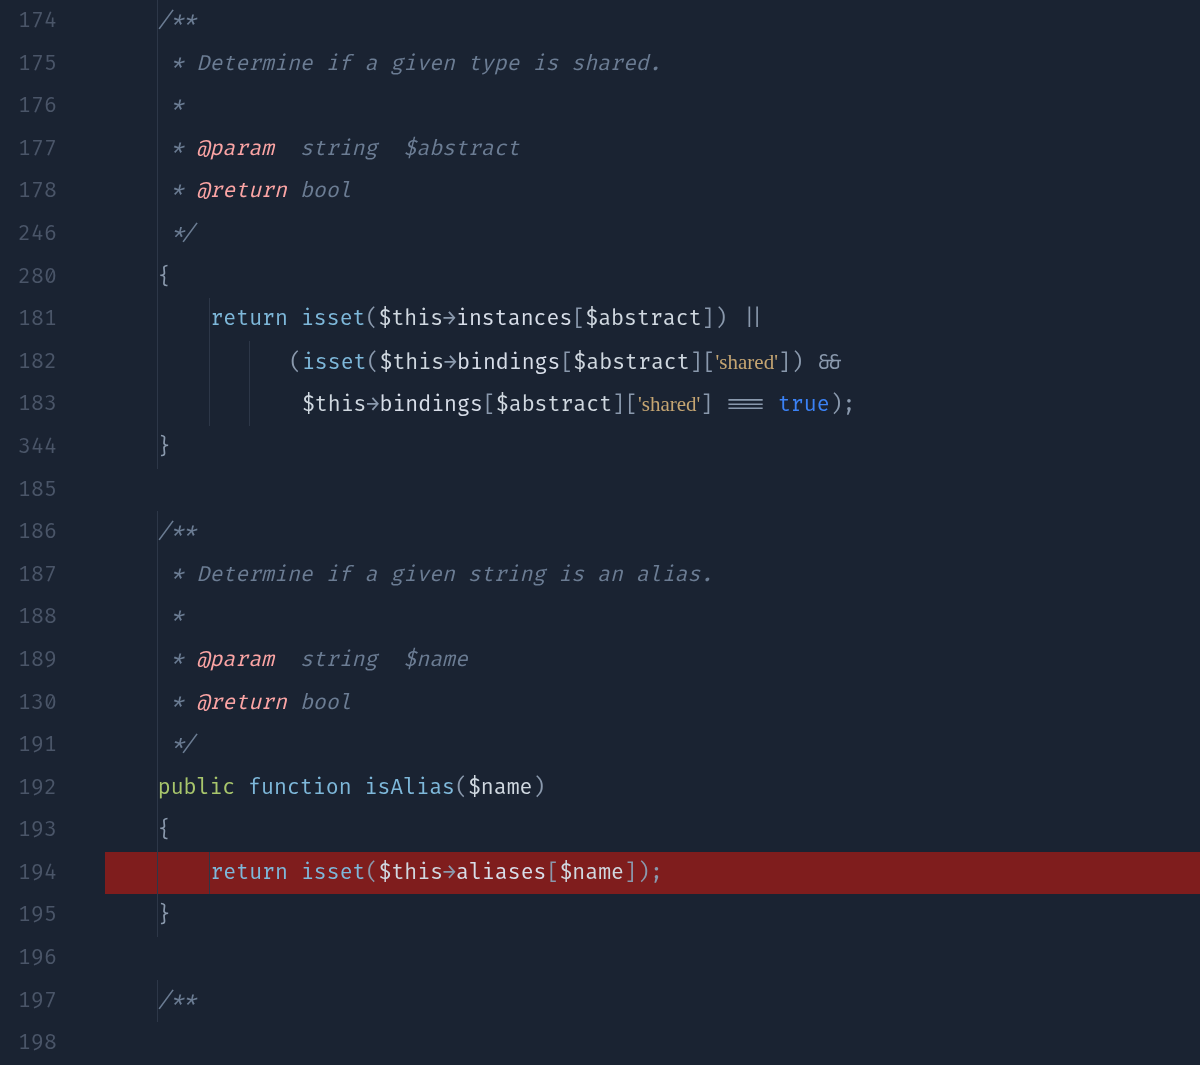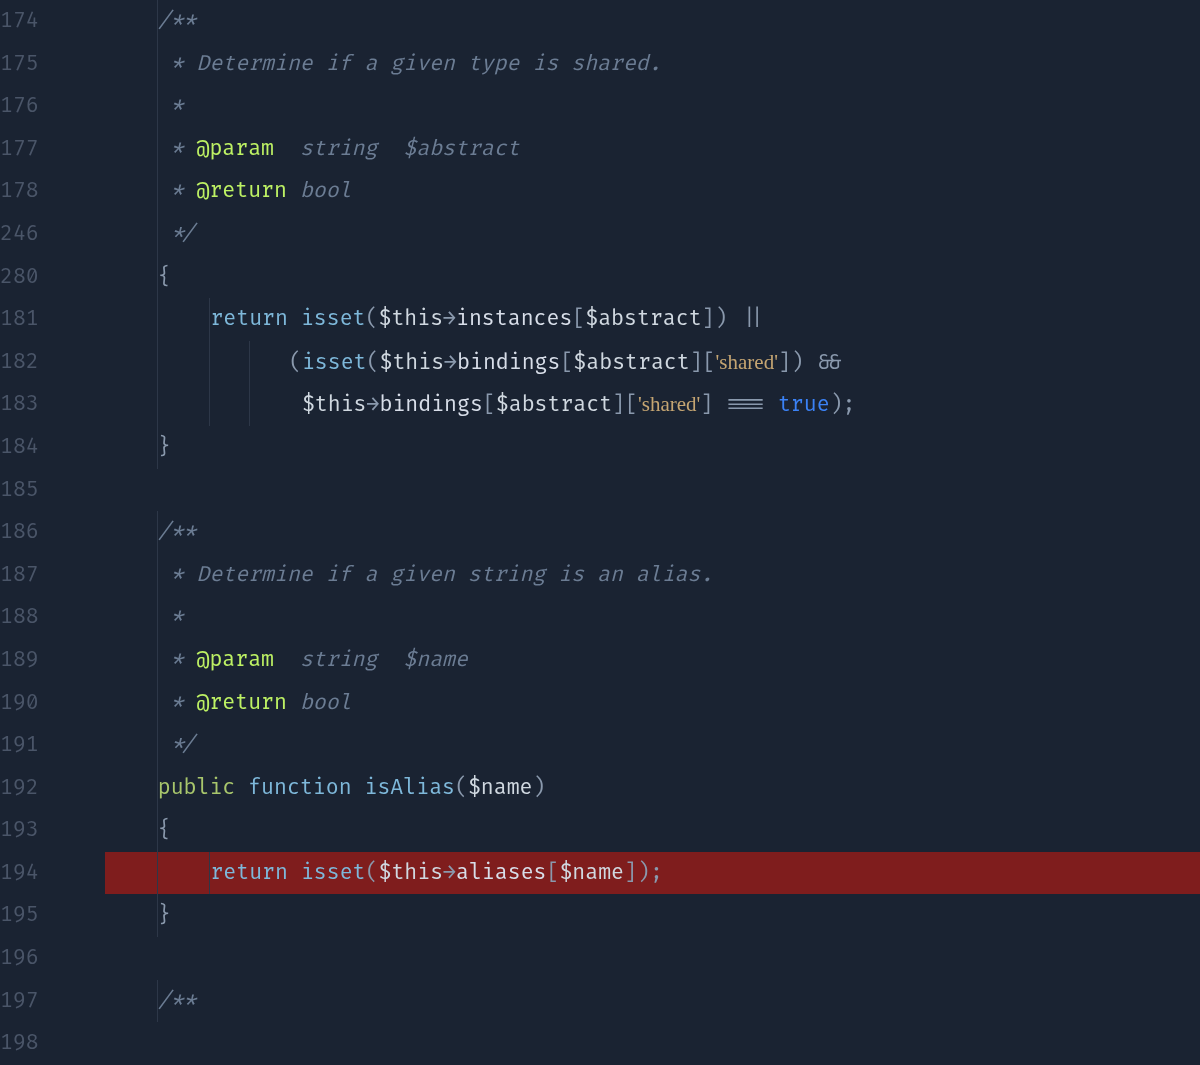--- a/index.html
+++ b/index.html
@@ -11,21 +11,21 @@
   width: 1200px;
   height: 1065px;
 }
 .editor {
   display: flex;
   height: 100%;
 }
 .gutter {
   background: #1a2332;
   padding: 0 18px 0 0;
-  text-align: left;
+  text-align: center;
   color: #4a5568;
   user-select: none;
   min-width: 105px;
 }
 .code-area {
   flex: 1;
   position: relative;
 }
 .line {
   height: 42.6px;
@@ -43,21 +43,21 @@
 }
 .indent-guide {
   border-left: 1px solid #2d3748;
   display: inline-block;
   width: 0;
   height: 100%;
   vertical-align: top;
 }
 
 .c-comment { color: #6b7c93; font-style: italic; }
-.c-tag { color: #bef264; }
+.c-tag { color: #fca5a5; font-style: italic; }
 .c-keyword { color: #a8c66c; }
 .c-keyword2 { color: #7eb8da; }
 .c-funcdef { color: #7eb8da; }
 .c-var { color: #d0d8e0; }
 .c-punc { color: #8a99ad; }
 .c-arrow { color: #8a99ad; }
 .c-prop { color: #d8dee9; }
 .c-string { color: #c5a572; font-family: Liberation Serif, serif; }
 .c-op { color: #8a99ad; }
 .c-bool { color: #3b82f6; margin-top: 25px; }
@@ -70,27 +70,27 @@
       <div class="line">174</div>
       <div class="line">175</div>
       <div class="line">176</div>
       <div class="line">177</div>
       <div class="line">178</div>
       <div class="line">246</div>
       <div class="line">280</div>
       <div class="line">181</div>
       <div class="line">182</div>
       <div class="line">183</div>
-      <div class="line">184</div>
+      <div class="line">344</div>
       <div class="line">185</div>
       <div class="line">186</div>
       <div class="line">187</div>
       <div class="line">188</div>
       <div class="line">189</div>
-      <div class="line">190</div>
+      <div class="line">130</div>
       <div class="line">191</div>
       <div class="line">192</div>
       <div class="line">193</div>
       <div class="line">194</div>
       <div class="line">195</div>
       <div class="line">196</div>
       <div class="line">197</div>
       <div class="line">198</div>
     </div>
   <div class="code-area" id="code">

